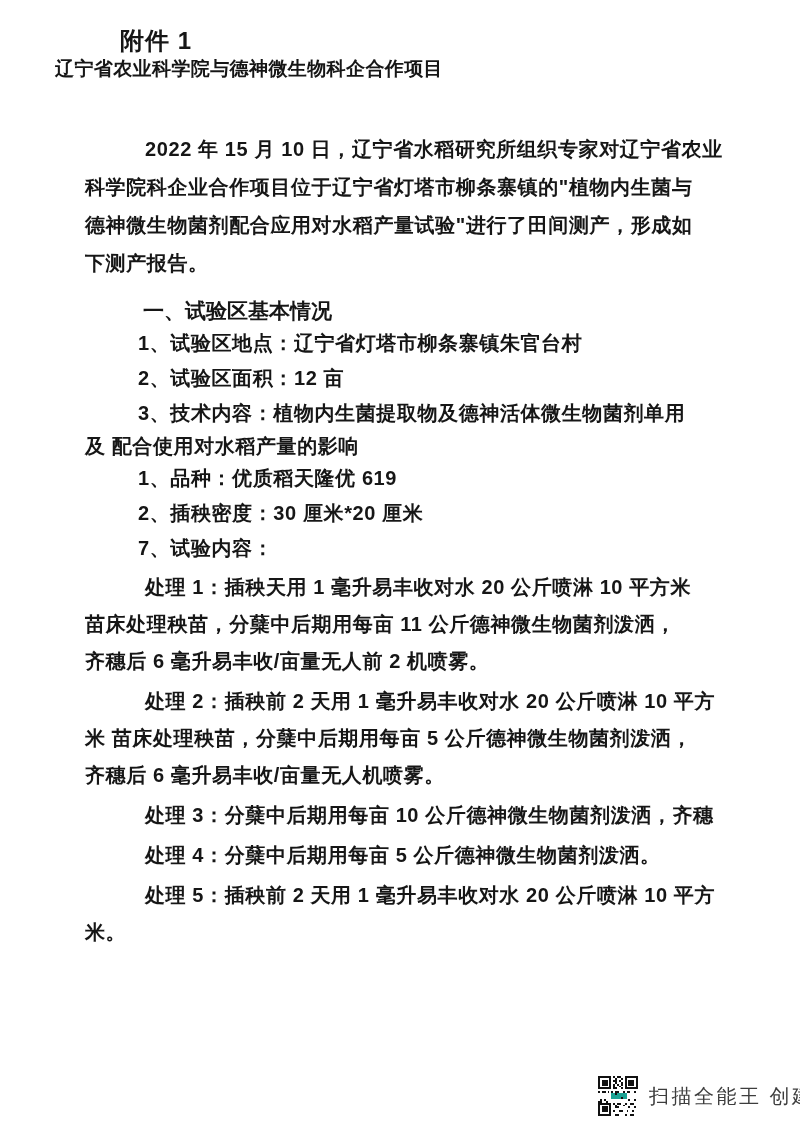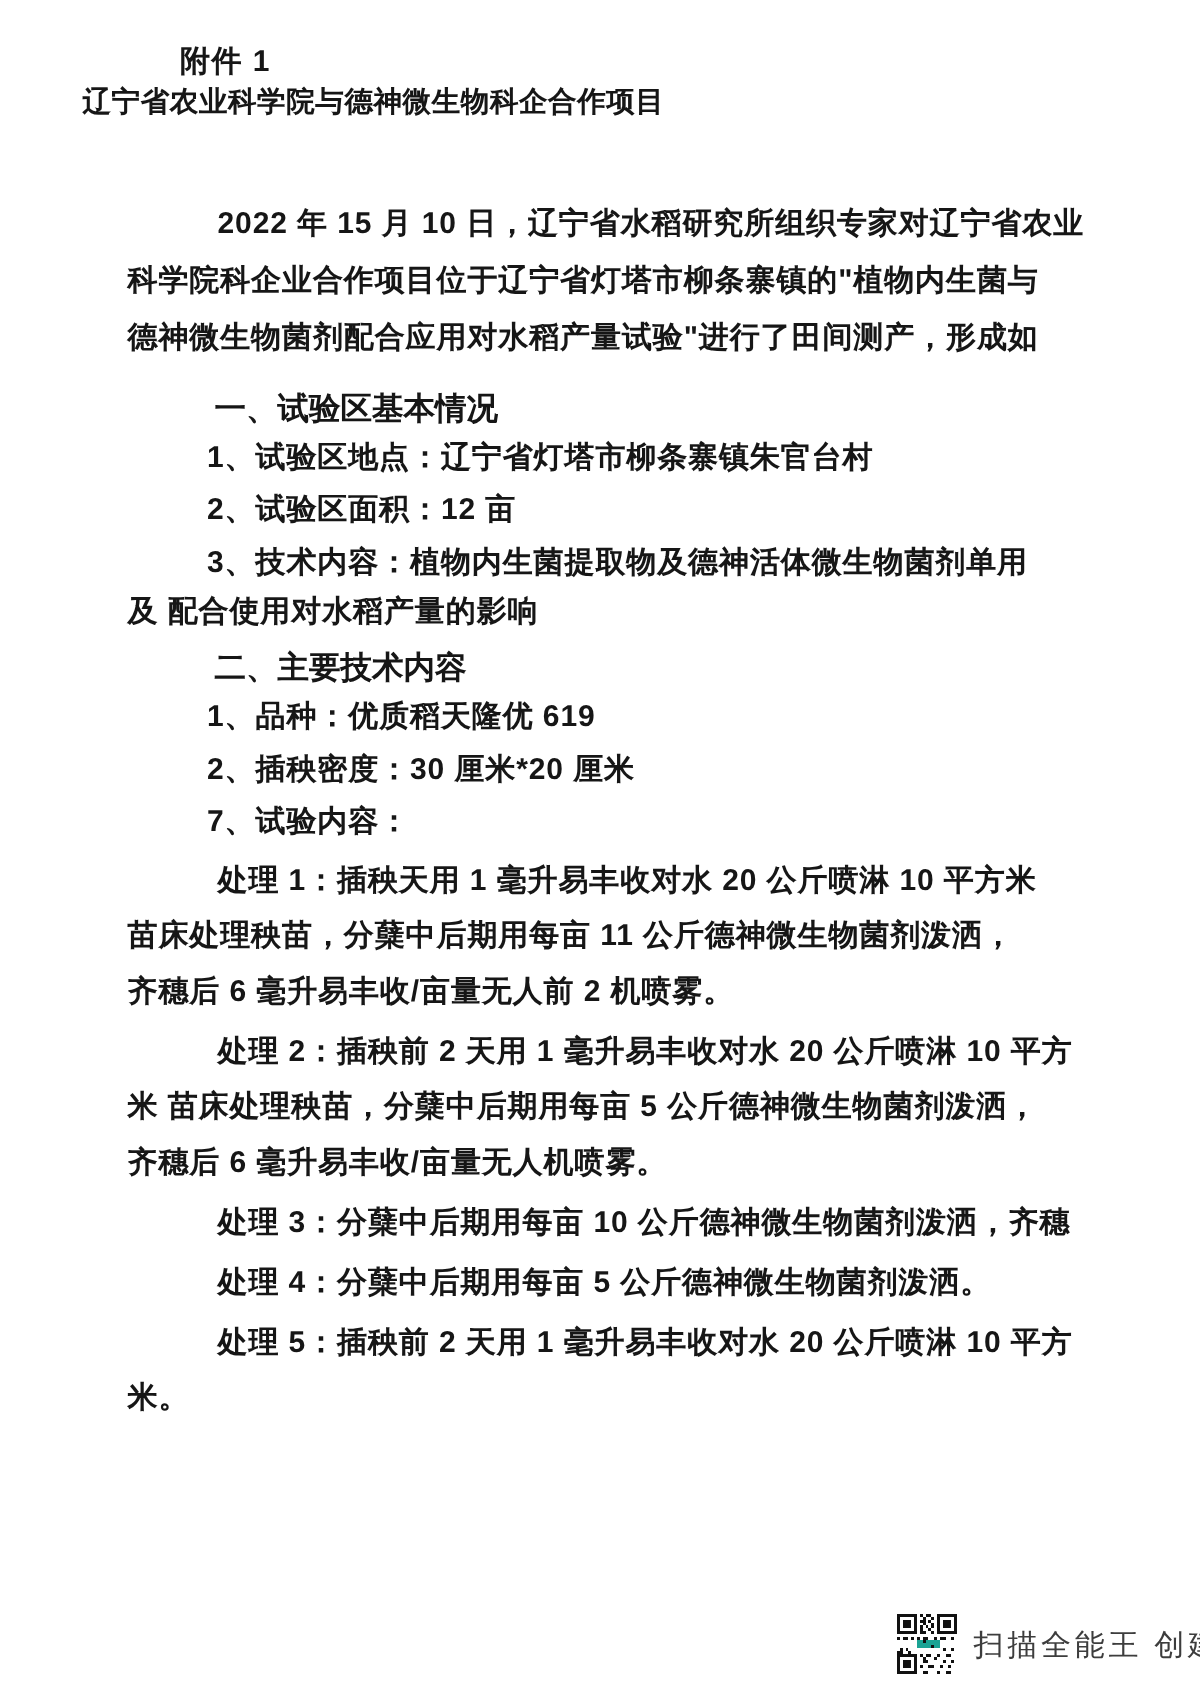--- a/index.html
+++ b/index.html
@@ -3,21 +3,21 @@
 <meta charset="utf-8">
 <style>
   html,body{margin:0;padding:0;background:#e8e8e8;}
   .page{
     position:relative;width:800px;height:1132px;background:#ffffff;
     font-family:"Liberation Sans",sans-serif;color:#161616;overflow:hidden;
     margin:0 auto;
   }
   .content{position:absolute;left:85px;top:28px;width:632px;}
   .line{font-size:20px;font-weight:600;letter-spacing:.6px;line-height:35px;white-space:nowrap;}
-  .attach{font-size:20px;font-weight:700;line-height:26px;margin-left:35px;letter-spacing:1px;}
+  .attach{font-size:24px;font-weight:700;line-height:26px;margin-left:35px;letter-spacing:1px;}
   .title{font-weight:800;text-align:left;letter-spacing:.4px;white-space:nowrap;}
   .title1{font-size:19px;line-height:30px;transform:translateX(-30px);}
   .title2{font-size:21px;line-height:30px;}
   .intro{margin-top:46px;}
   .intro .line{line-height:38px;}
   .indent{text-indent:60px;}
   .h{font-size:21px;font-weight:800;line-height:30px;margin-left:58px;white-space:nowrap;}
   .sec1h{margin-top:14px;}
   .sec2h{margin-top:8px;}
   .item{margin-left:53px;}
@@ -36,29 +36,29 @@
 <div class="page">
   <div class="content">
 
     <div class="attach">附件 1</div>
     <div class="title title1">辽宁省农业科学院与德神微生物科企合作项目</div>
 
     <div class="intro">
       <div class="line indent">2022 年 15 月 10 日，辽宁省水稻研究所组织专家对辽宁省农业</div>
       <div class="line">科学院科企业合作项目位于辽宁省灯塔市柳条寨镇的"植物内生菌与</div>
       <div class="line">德神微生物菌剂配合应用对水稻产量试验"进行了田间测产，形成如</div>
+      <div class="line">下测产报告。</div>
     </div>
 
     <div class="h sec1h">一、试验区基本情况</div>
     <div class="line item">1、试验区地点：辽宁省灯塔市柳条寨镇朱官台村</div>
     <div class="line item">2、试验区面积：12 亩</div>
     <div class="line item">3、技术内容：植物内生菌提取物及德神活体微生物菌剂单用</div>
     <div class="line cont">及 配合使用对水稻产量的影响</div>
 
-    <div class="h sec2h">二、主要技术内容</div>
     <div class="line item">1、品种：优质稻天隆优 619</div>
     <div class="line item">2、插秧密度：30 厘米*20 厘米</div>
     <div class="line item">7、试验内容：</div>
 
     <div class="treat">
       <div class="line indent">处理 1：插秧天用 1 毫升易丰收对水 20 公斤喷淋 10 平方米</div>
       <div class="line">苗床处理秧苗，分蘖中后期用每亩 11 公斤德神微生物菌剂泼洒，</div>
       <div class="line">齐穗后 6 毫升易丰收/亩量无人前 2 机喷雾。</div>
     </div>
 

